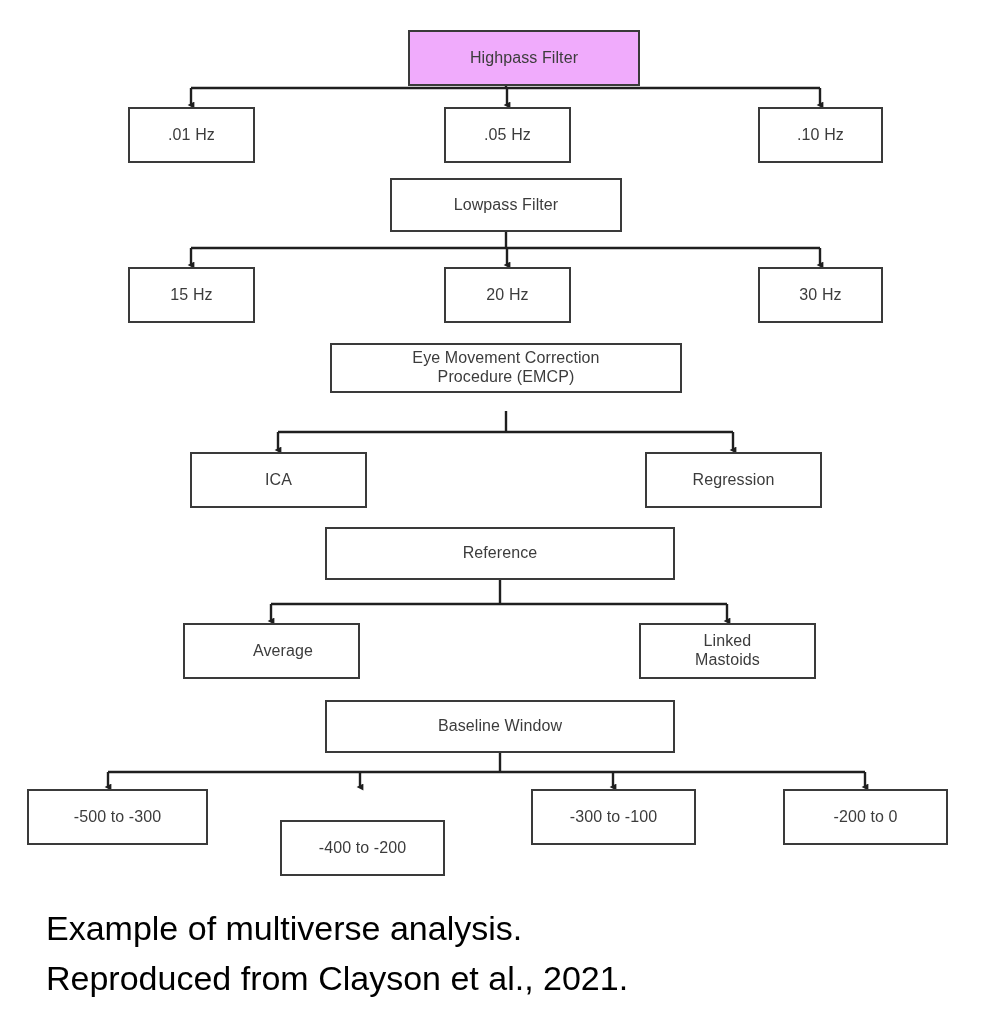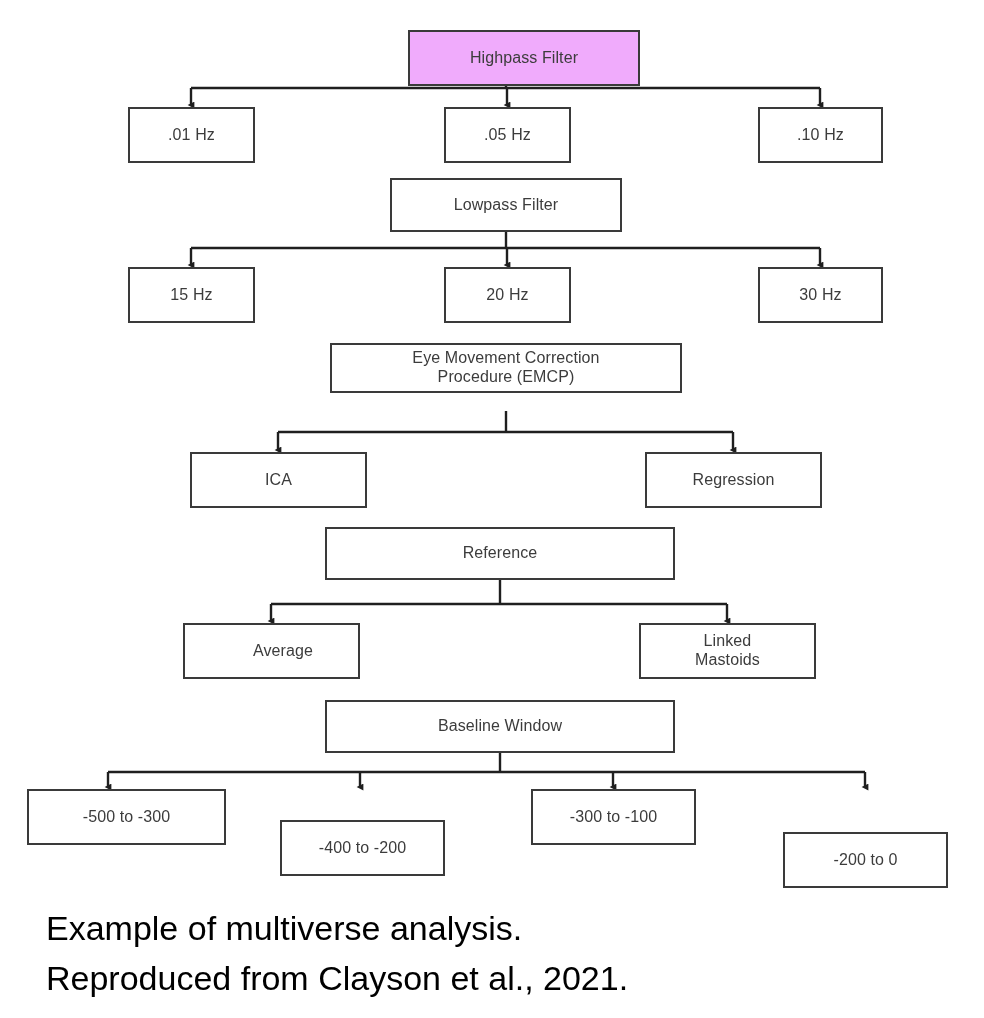--- a/index.html
+++ b/index.html
@@ -147,30 +147,30 @@
       <div class="node leaf" style="left: 183px; top: 623px; width: 177px; height: 56px; border-color: rgb(58, 58, 58); background: rgb(255, 255, 255); color: rgb(60, 60, 60); padding-left: 23px;">
         <span class="label">Average</span>
       </div>
       <div class="node leaf" style="left: 639px; top: 623px; width: 177px; height: 56px; border-color: rgb(58, 58, 58); background: rgb(255, 255, 255); color: rgb(60, 60, 60);">
         <span class="label">Linked
 Mastoids</span>
       </div>
       <div class="node parent" style="left: 325px; top: 700px; width: 350px; height: 53px; border-color: rgb(58, 58, 58); background: rgb(255, 255, 255); color: rgb(60, 60, 60);">
         <span class="label">Baseline Window</span>
       </div>
-      <div class="node leaf" style="left: 27px; top: 789px; width: 199px; height: 56px; border-color: rgb(58, 58, 58); background: rgb(255, 255, 255); color: rgb(60, 60, 60);">
+      <div class="node leaf" style="left: 27px; top: 789px; width: 181px; height: 56px; border-color: rgb(58, 58, 58); background: rgb(255, 255, 255); color: rgb(60, 60, 60);">
         <span class="label">-500 to -300</span>
       </div>
       <div class="node leaf" style="left: 280px; top: 820px; width: 165px; height: 56px; border-color: rgb(58, 58, 58); background: rgb(255, 255, 255); color: rgb(60, 60, 60); text-align: center;">
         <span class="label">-400 to -200</span>
       </div>
       <div class="node leaf" style="left: 531px; top: 789px; width: 165px; height: 56px; border-color: rgb(58, 58, 58); background: rgb(255, 255, 255); color: rgb(60, 60, 60);">
         <span class="label">-300 to -100</span>
       </div>
-      <div class="node leaf" style="left: 783px; top: 832px; width: 165px; height: 56px; border-color: rgb(58, 58, 58); background: rgb(255, 255, 255); color: rgb(60, 60, 60);">
+      <div class="node leaf" style="left: 783px; top: 789px; width: 165px; height: 56px; border-color: rgb(58, 58, 58); background: rgb(255, 255, 255); color: rgb(60, 60, 60);">
         <span class="label">-200 to 0</span>
       </div>
     </div>
 
   <div id="caption">
     <span class="cap-line">Example of multiverse analysis.</span>
     <span class="cap-line">Reproduced from Clayson et al., 2021.</span>
   </div>
 
 </div>

